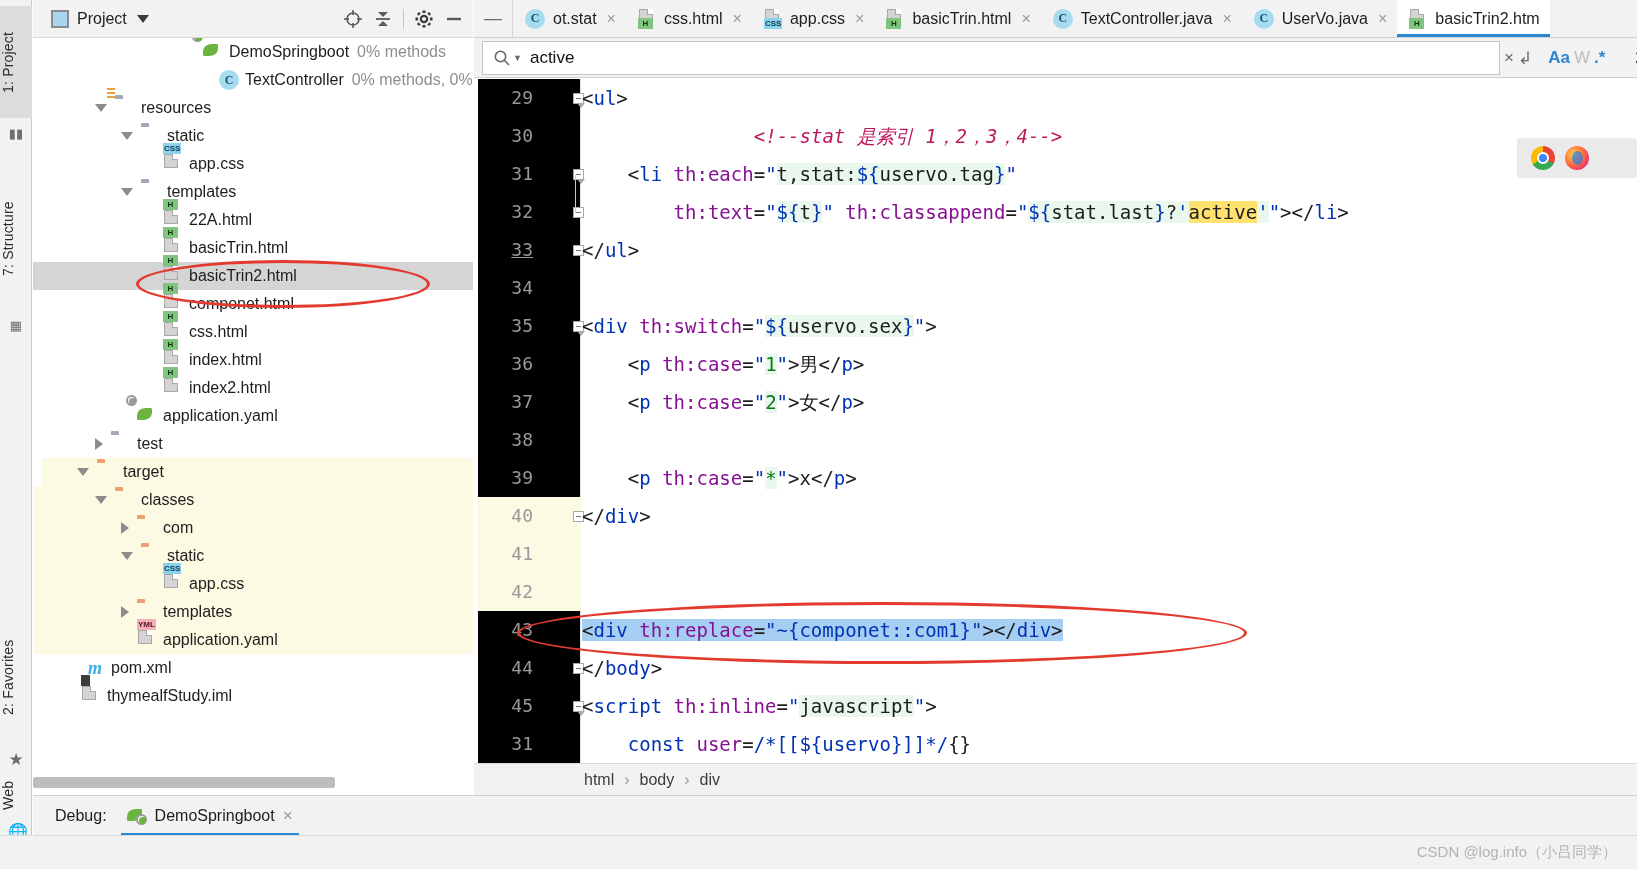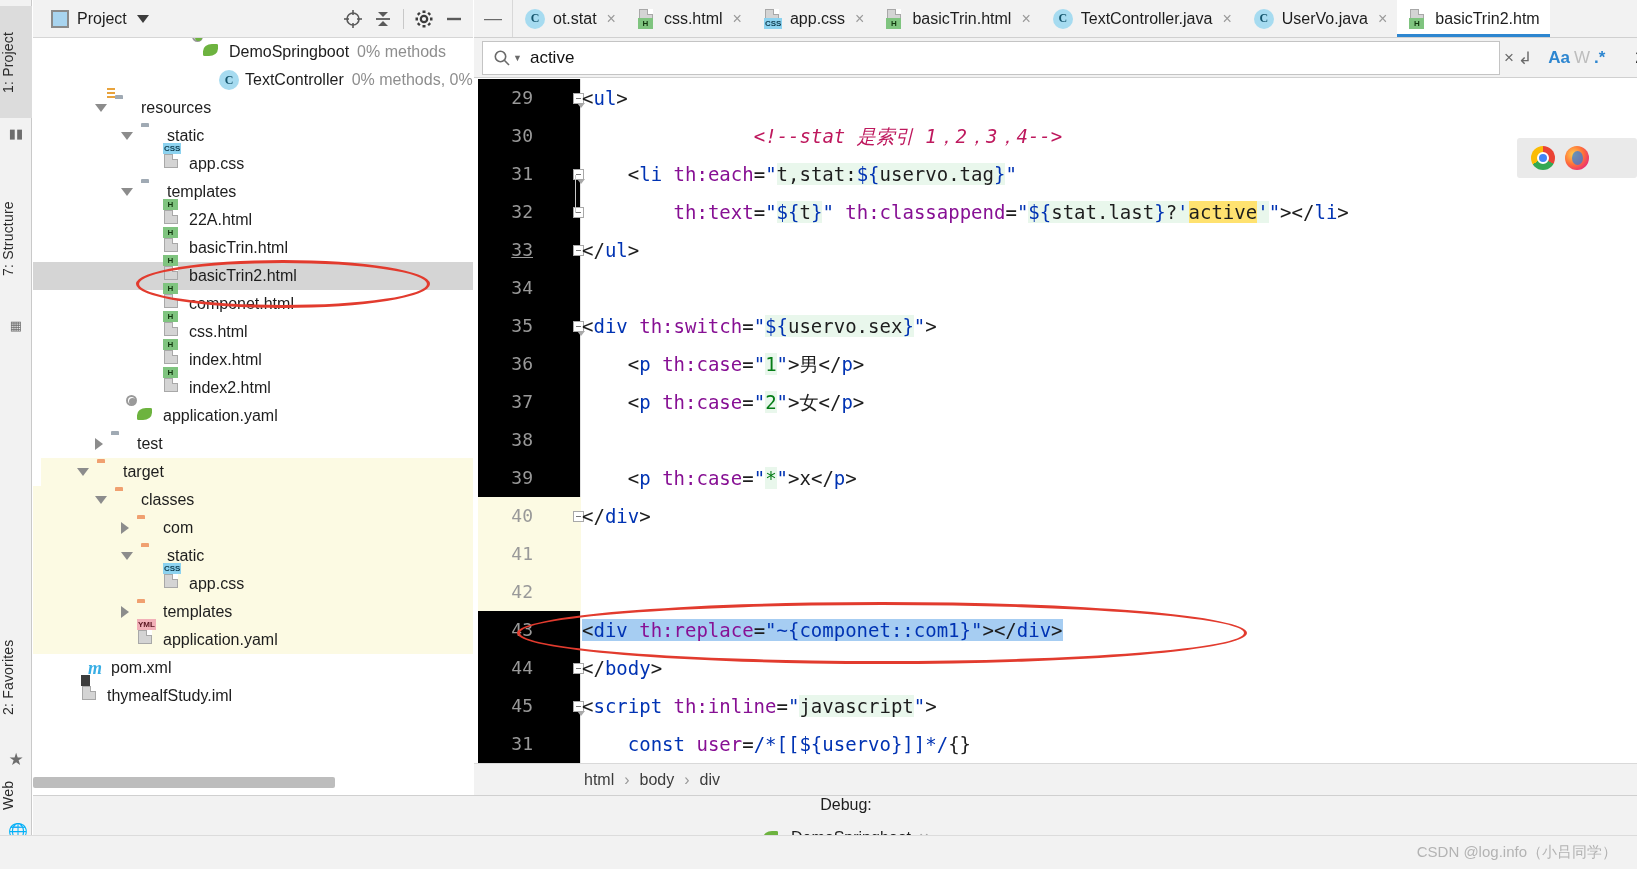--- a/index.html
+++ b/index.html
@@ -265,21 +265,21 @@
   .ff-ic { width: 24px; height: 24px; border-radius: 50%;
     background: radial-gradient(circle at 35% 35%, #ffd04d 0%, #ff7139 45%, #e31587 90%);
     position: relative; }
   .ff-ic::after { content:""; position:absolute; left:7px; top:5px; width:11px; height:14px;
     border-radius:50% 50% 50% 50%; background:#2a7ae2; opacity:.7; }
 
   
   .debugbar {
     position: absolute; left: 33px; right: 0; bottom: 34px; height: 40px;
     background: #f2f2f2; border-top: 1px solid #d0d0d0;
-    display: flex; align-items: center; padding-left: 22px; gap: 14px; font-size: 16px; flex-direction: column;
+    display: flex; align-items: center; padding-left: 22px; gap: 14px; font-size: 16px;
   }
   .debug-tab { display:flex; align-items:center; gap:8px; position:relative; padding: 0 6px; height:40px; }
   .debug-tab::after { content:""; position:absolute; left:0; right:0; bottom:0; height:3px; background:#2d86d0; }
   .statusbar {
     position: absolute; left: 0; right: 0; bottom: 0; height: 34px;
     background: #f2f2f2; border-top: 1px solid #dcdcdc;
     display: flex; align-items: center; justify-content: flex-end;
     padding-right: 20px; font-size: 15px; color: #b3b3b3;
   }
 

